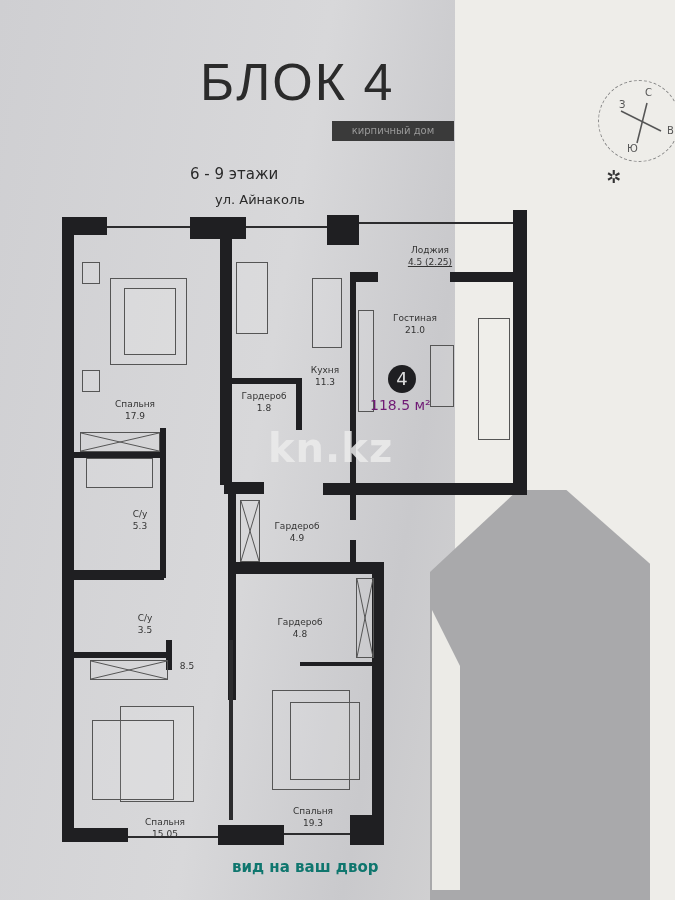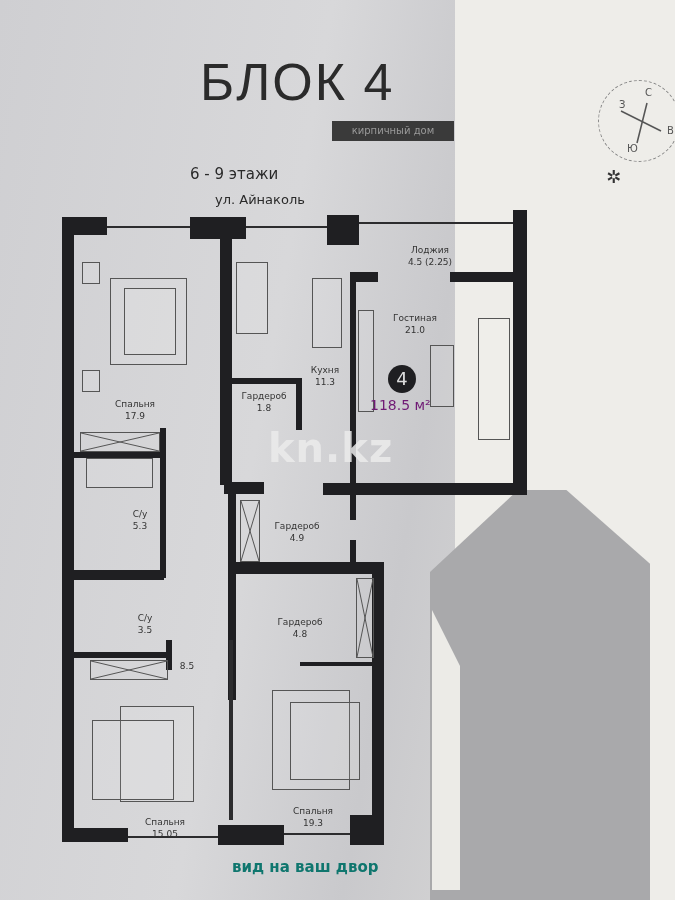--- a/index.html
+++ b/index.html
@@ -140,21 +140,21 @@
   <div class="xbox" style="left:90px;top:660px;width:76px;height:18px">
       <svg viewBox="0 0 76 18" preserveAspectRatio="none">
         <line x1="0" y1="0" x2="76" y2="18" stroke="#555"></line>
         <line x1="0" y1="18" x2="76" y2="0" stroke="#555"></line>
       </svg>
     </div>
 </div>
 
 <div class="room" style="left:400px;top:244px;width:60px">
   <div>Лоджия</div>
-  <div style="">4.5 (2.25)</div>
+  <div style="text-decoration:underline">4.5 (2.25)</div>
 </div>
 <div class="room" style="left:380px;top:312px;width:70px">
   <div>Гостиная</div>
   <div>21.0</div>
 </div>
 <div class="room" style="left:305px;top:364px;width:40px">
   <div>Кухня</div>
   <div>11.3</div>
 </div>
 <div class="room" style="left:234px;top:390px;width:60px">

